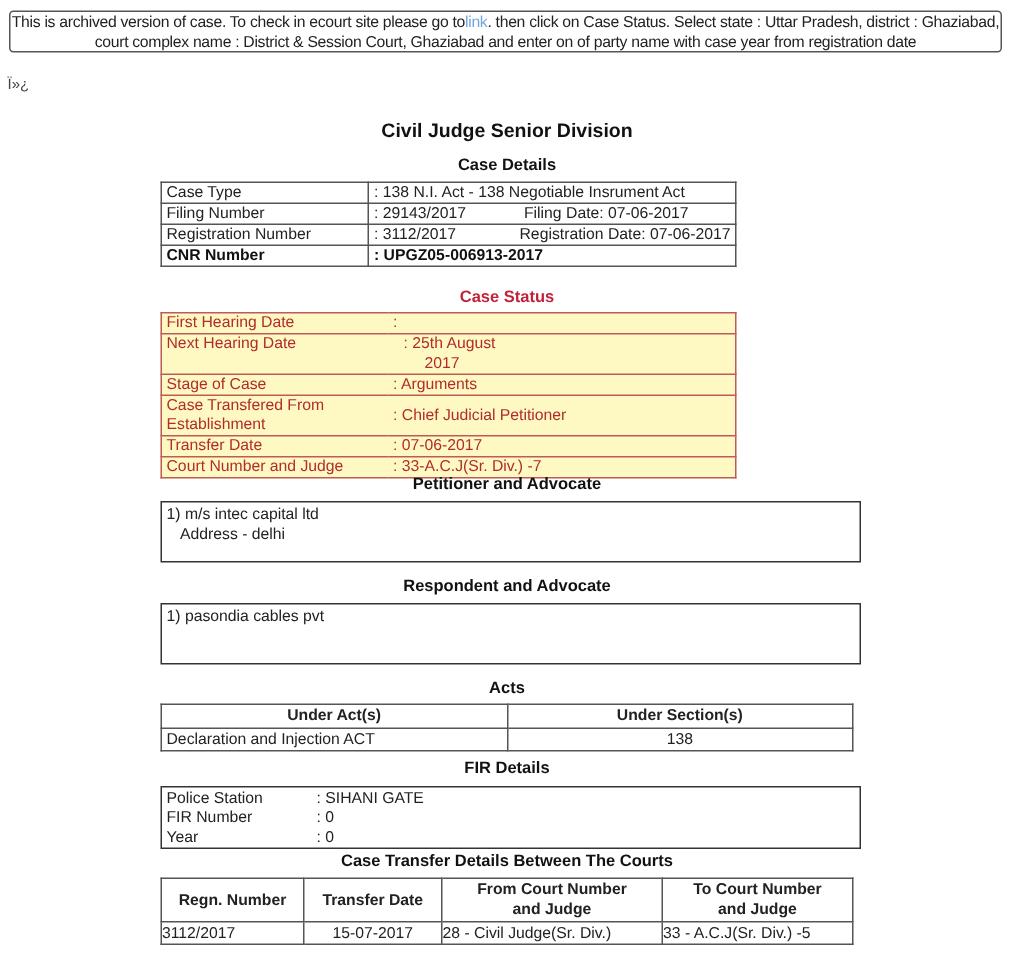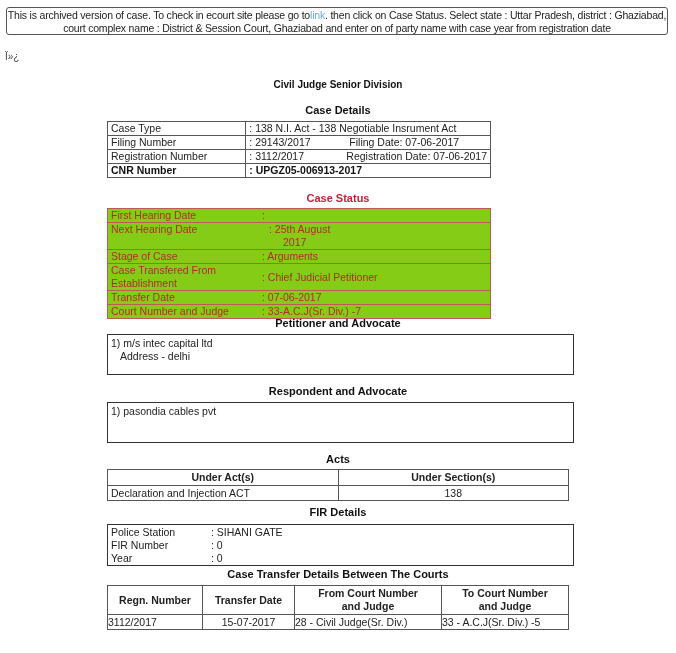--- a/index.html
+++ b/index.html
@@ -10,35 +10,35 @@
     .notice {
       position: absolute; left: 6px; top: 7px; width: 662px; height: 28px;
       border: 1px solid #555; border-radius: 3px; box-sizing: border-box;
       text-align: center; font-size: 10.5px; line-height: 13px; padding-top: 1px;
       color: #222; letter-spacing: -0.2px;
     }
     .notice a { color: #6fa8dc; text-decoration: none; }
     .weird-glyph { position: absolute; left: 5px; top: 51px; font-size: 10px; color: #444; }
     .court-title {
       position: absolute; left: 0; width: 676px; top: 79px; text-align: center;
-      font-weight: bold; font-size: 10px; color: #111;
+      font-weight: bold; font-size: 13px; color: #111;
     }
     .section-h {
       position: absolute; left: 0; width: 676px; text-align: center;
       font-weight: bold; font-size: 11px; color: #111;
     }
     .section-h.red { color: #c0233a; }
     table { border-collapse: collapse; position: absolute; left: 107px; width: 384px; font-size: 10.5px; }
     td, th { padding: 0 3px; line-height: 13px; }
     .bordered td, .bordered th { border: 1px solid #555; }
     .case-details { top: 121px; border: 1px solid #333; }
     .case-details td { height: 13px; white-space: nowrap; }
     .case-details td.lbl { width: 144px; }
     .case-details .cnr td { font-weight: bold; color: #111; }
-    .status-tbl { top: 208px; background: #84cc16; }
+    .status-tbl { top: 208px; background: #fef9c3; }
     .status-tbl td { border: 1px solid #c05a5a; color: #b22c2c; height: 13px; }
     .status-tbl td.lbl { width: 145px; border-right: none; }
     .status-tbl td.val { border-left: none; }
     .party-box {
       position: absolute; left: 107px; width: 467px; height: 41px;
       border: 1px solid #333; box-sizing: border-box; padding: 2px 3px; font-size: 10.5px;
       line-height: 13px;
     }
     .party-box .addr { padding-left: 9px; }
     .acts { top: 469px; width: 462px; }

